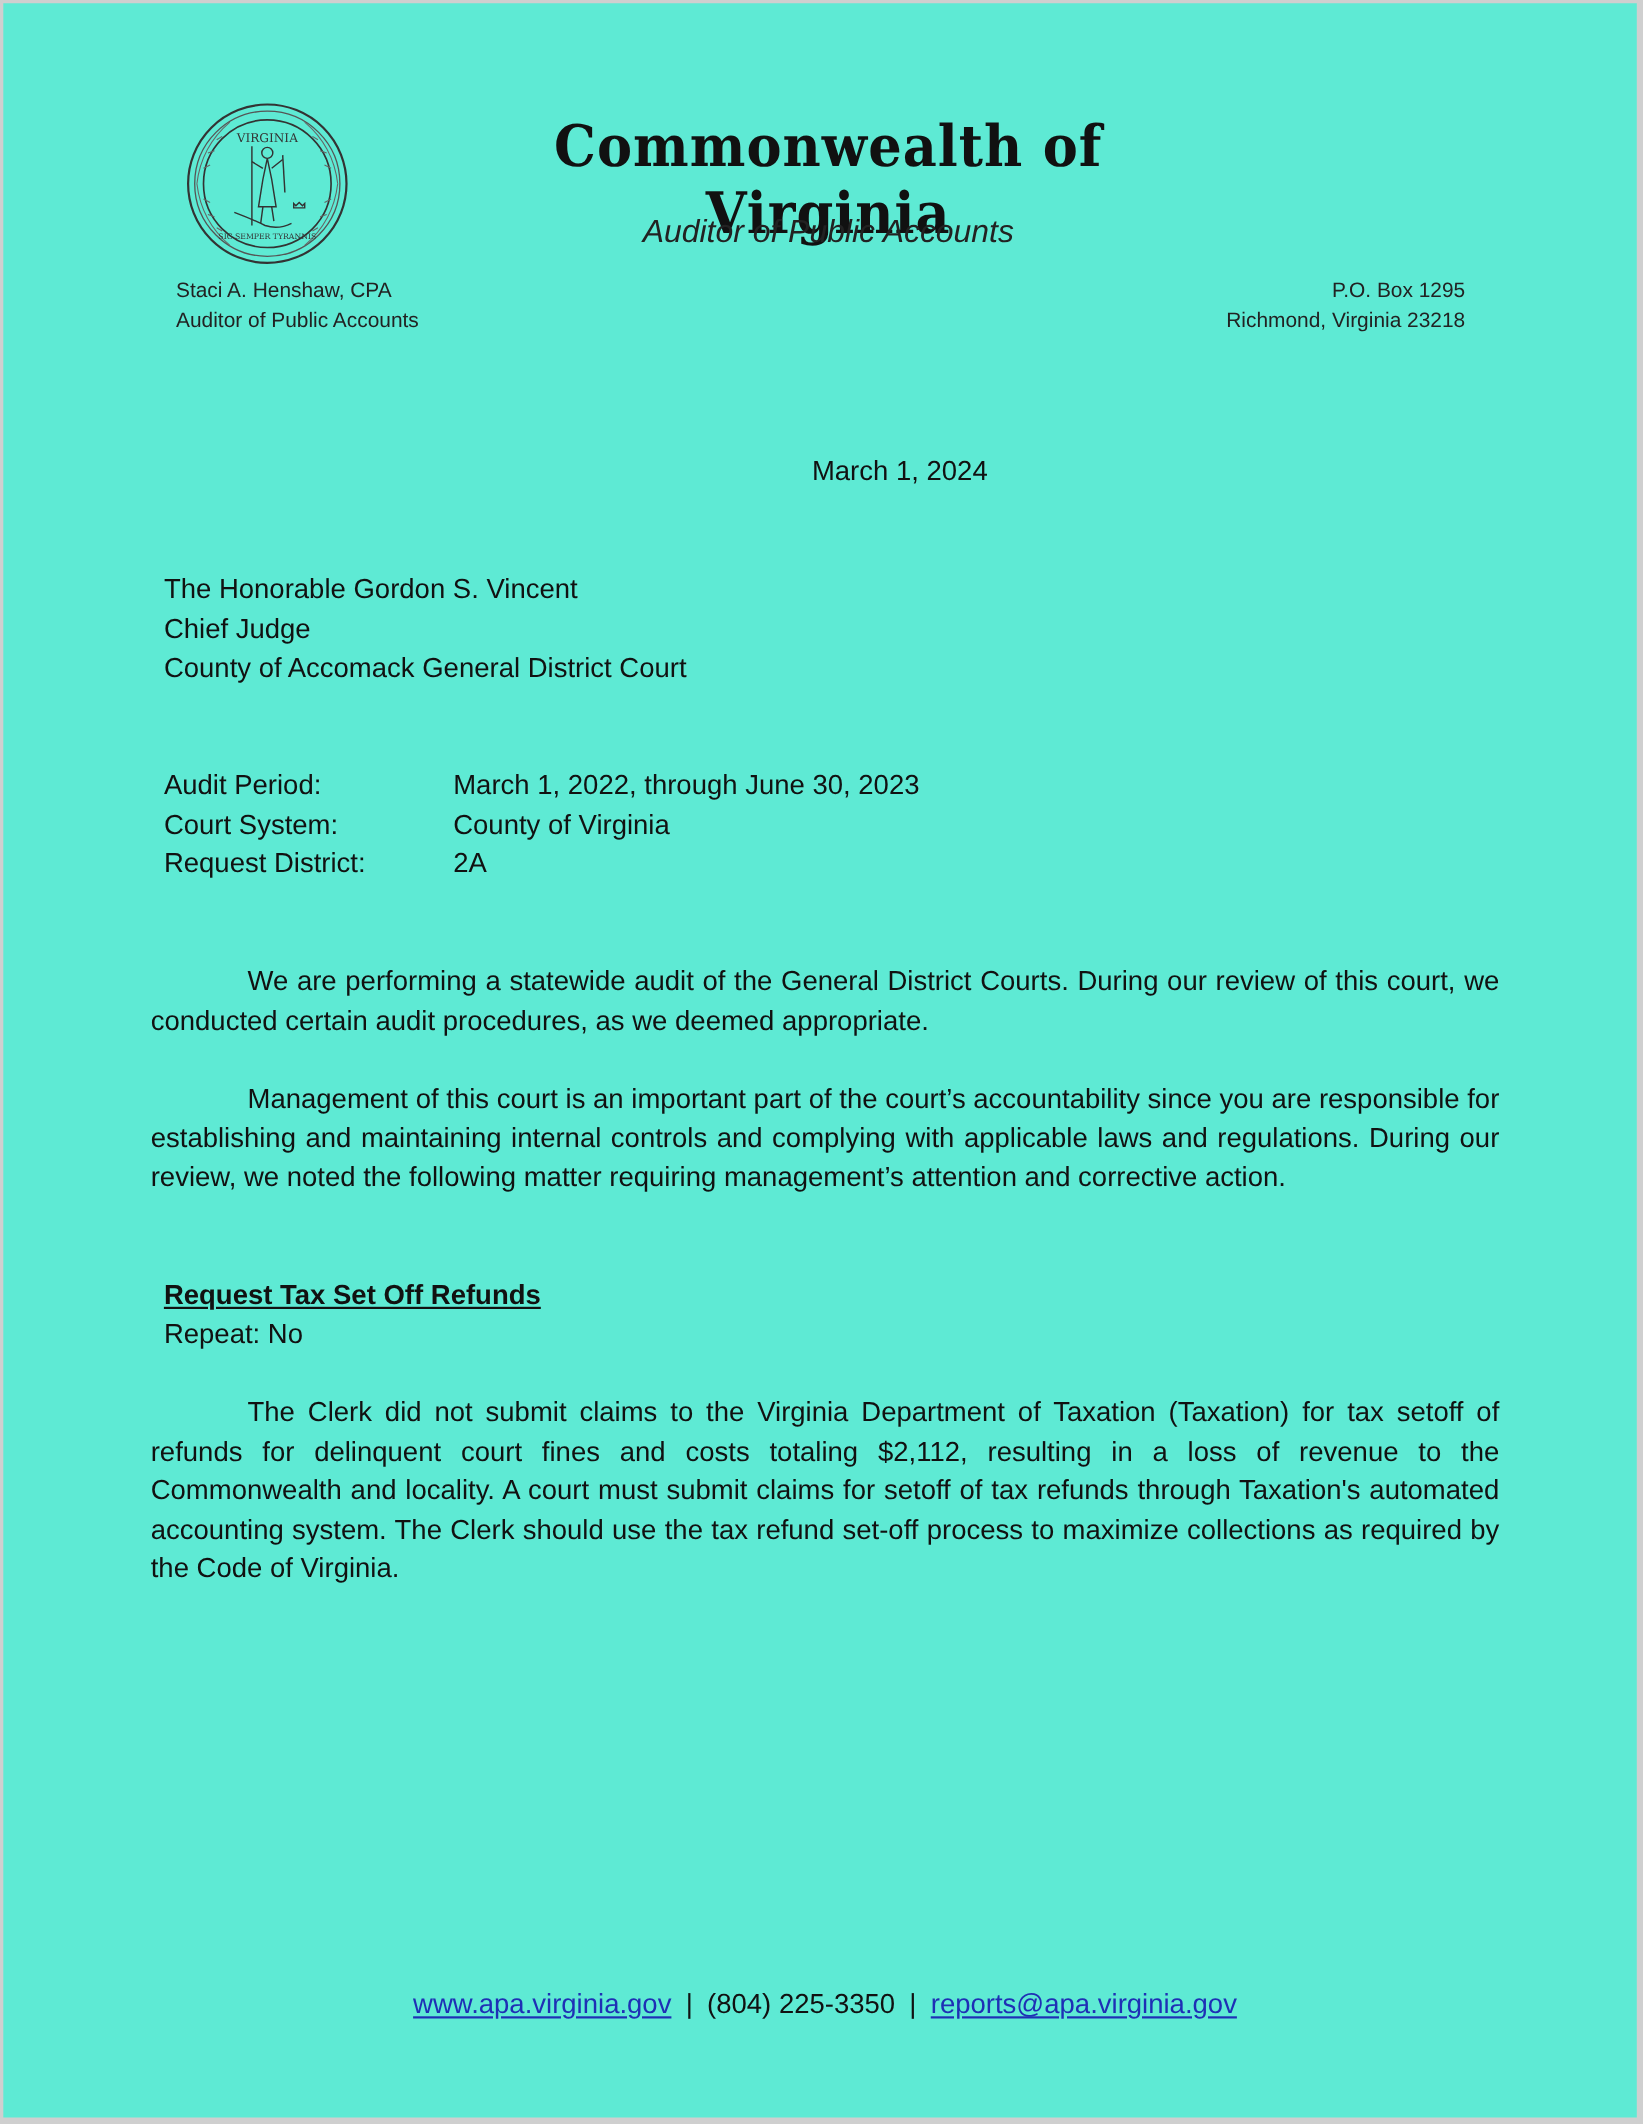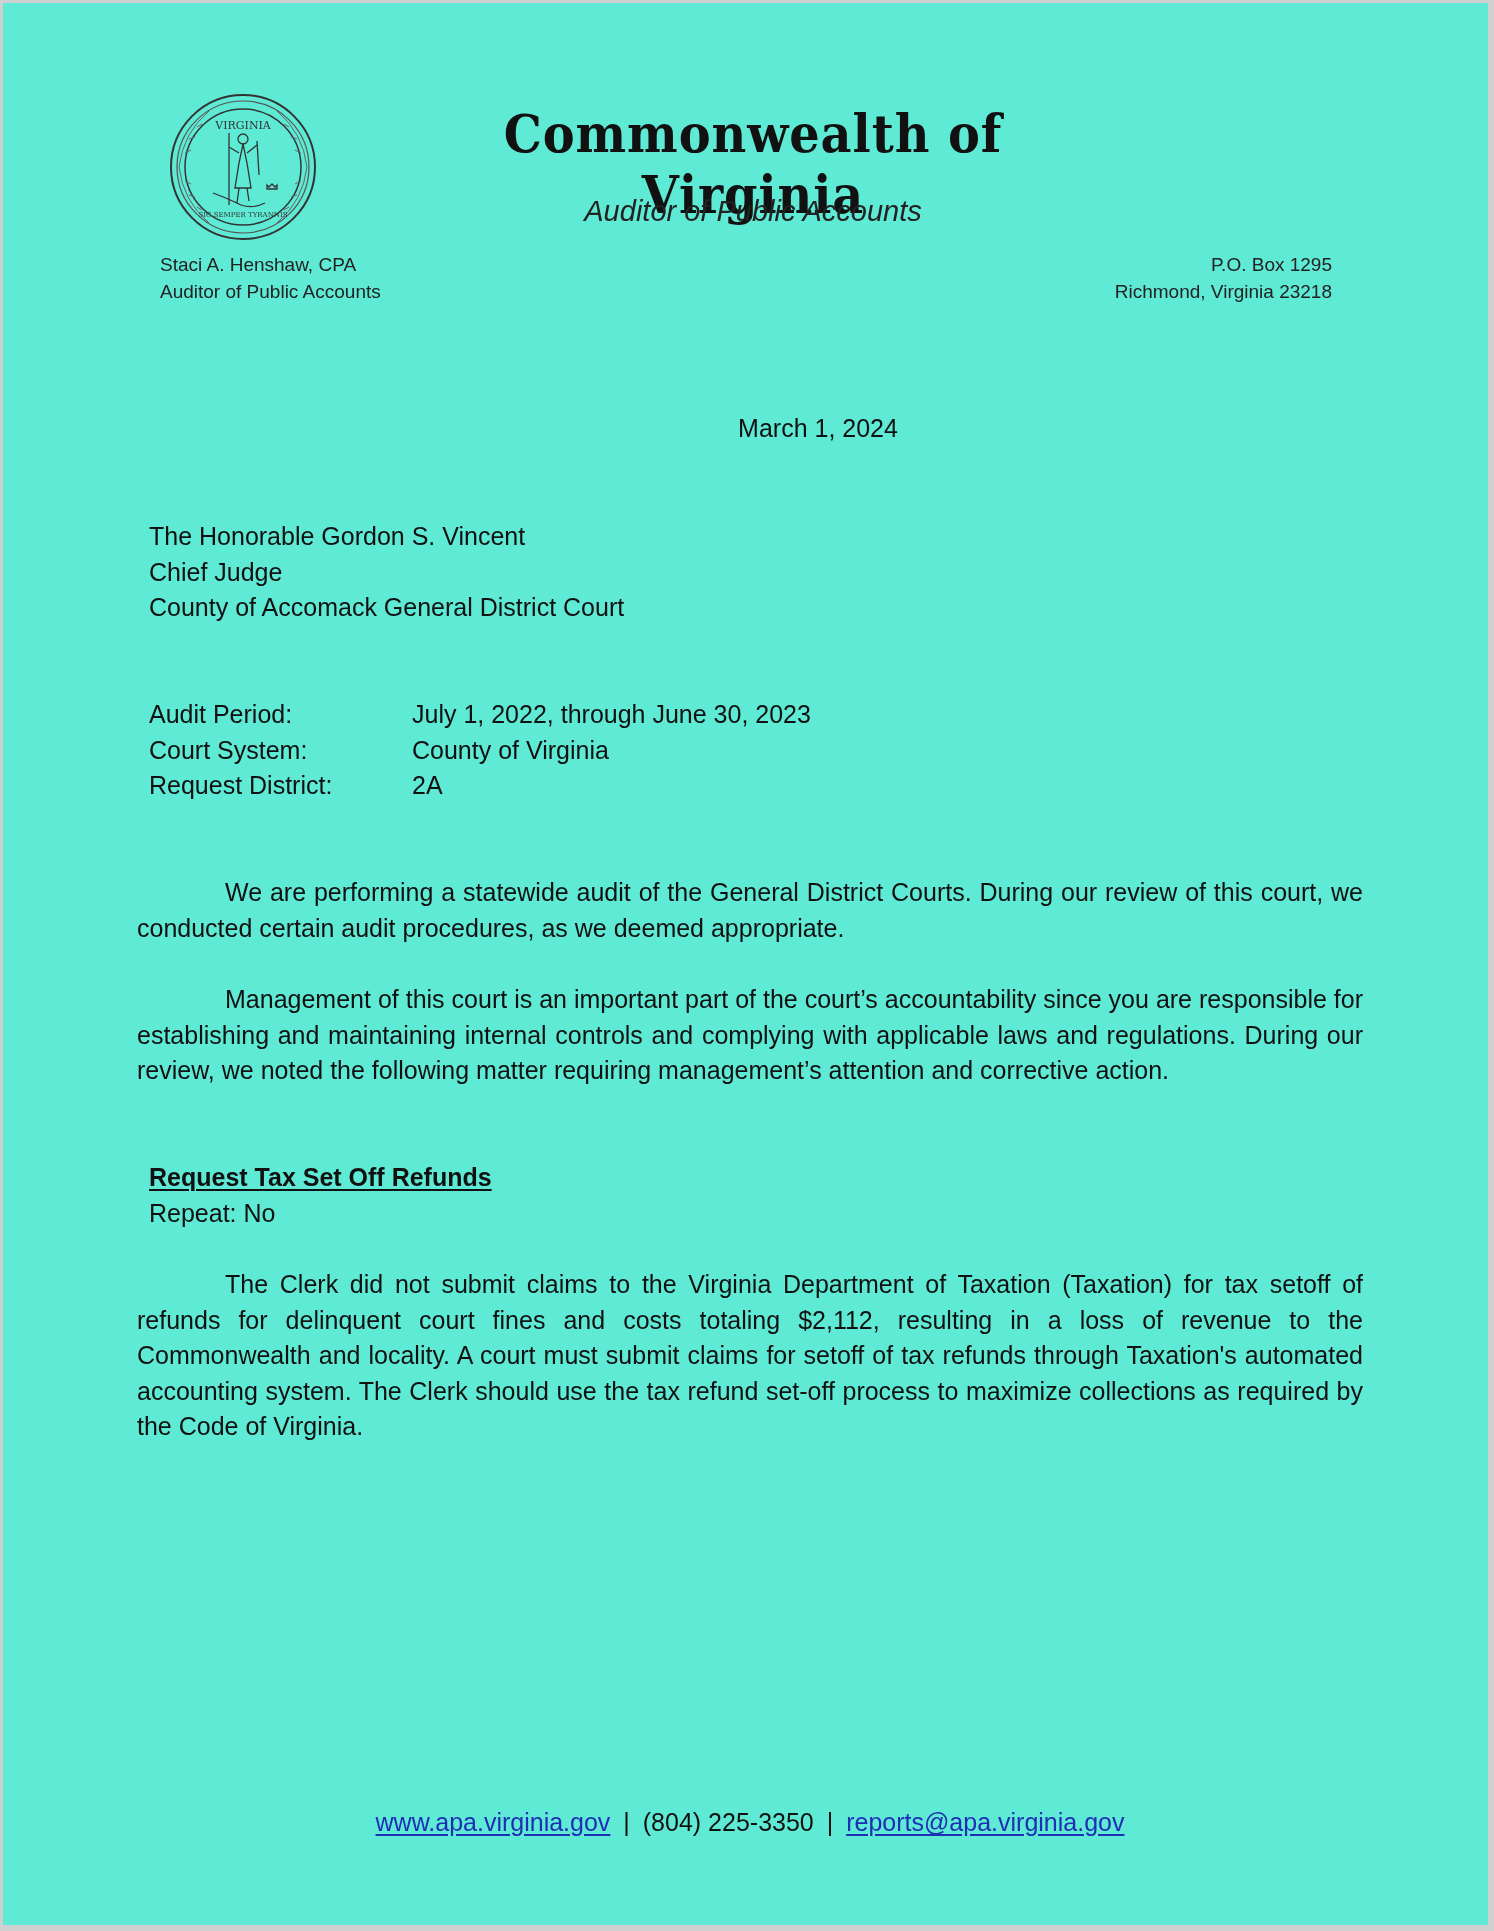--- a/index.html
+++ b/index.html
@@ -196,21 +196,21 @@
 
   <div class="recipient body-text">
     <div>The Honorable Gordon S. Vincent</div>
     <div>Chief Judge</div>
     <div>County of Accomack General District Court</div>
   </div>
 
   <div class="meta body-text">
     <div class="meta-row">
       <span class="meta-label">Audit Period:</span>
-      <span>July 1, 2022, through June 30, 2023</span>
+      <span>March 1, 2022, through June 30, 2023</span>
     </div>
     <div class="meta-row">
       <span class="meta-label">Court System:</span>
       <span>County of Virginia</span>
     </div>
     <div class="meta-row">
       <span class="meta-label">Request District:</span>
       <span>2A</span>
     </div>
   </div>

